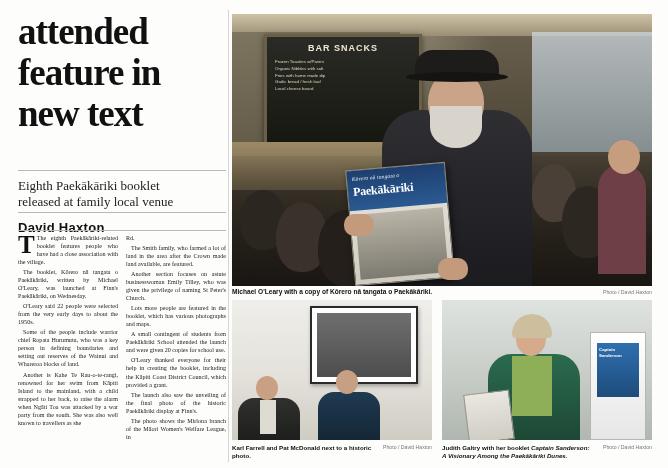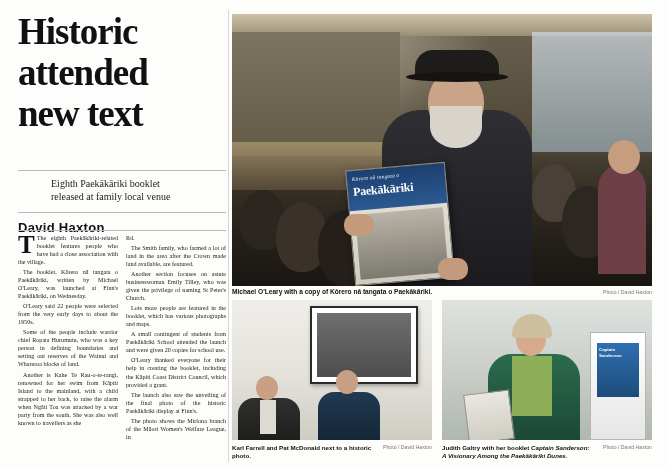--- a/index.html
+++ b/index.html
@@ -37,24 +37,23 @@
     letter-spacing: -1px;
     color: #111;
     margin-bottom: 6px;
   }
   .subhead {
     position: absolute;
     left: 18px;
     top: 178px;
     width: 208px;
     font-family: "Liberation Serif", serif;
-    font-size: 10px;
+    font-size: 13px;
     line-height: 1.25;
     color: #222;
-    margin-left: 33px;
   }
   .rule-thin {
     position: absolute;
     left: 18px;
     width: 208px;
     height: 1px;
     background: #b9b9b9;
   }
   .byline {
     position: absolute;
@@ -350,22 +349,22 @@
     height: 452px;
     background: #d5d5d5;
   }
 </style>
 </head>
 <body>
 
 <div id="page">
 
   <div class="headline">
-    <div class="headline-line">Historic</div>
     <div class="headline-line">attended</div>
+    <div class="headline-line">feature in</div>
     <div class="headline-line">new text</div>
   </div>
 
   <div class="rule-thin" style="top:170px;"></div>
 
   <div class="subhead">
     <div>Eighth Paekākāriki booklet</div>
     <div>released at family local venue</div>
   </div>
 
@@ -394,20 +393,30 @@
   </div>
 
   <div class="gutter"></div>
 
   <div class="photo-main">
     <div class="pm-bg"></div>
     <div class="pm-ceiling"></div>
     <div class="pm-wall-left"></div>
     <div class="pm-window"></div>
 
+    <div class="pm-board">
+      <div class="pm-board-title">BAR SNACKS</div>
+      <div class="pm-board-lines">
+        <div>Frozen Toasties w/Panini</div>
+        <div>Organic Nibbles with salt</div>
+        <div>Fries with home made dip</div>
+        <div>Garlic bread / fresh loaf</div>
+        <div>Local cheese board</div>
+      </div>
+    </div>
 
     <div class="pm-bar"></div>
     <div class="pm-crowd"></div>
 
     <div class="blob" style="left:8px;  top:176px; width:46px; height:60px; background:#2b2620;"></div>
     <div class="blob" style="left:44px; top:188px; width:52px; height:70px; background:#3a322a;"></div>
     <div class="blob" style="left:86px; top:196px; width:56px; height:76px; background:#241f1a;"></div>
     <div class="blob" style="left:300px;top:150px; width:44px; height:58px; background:#4a4038;"></div>
     <div class="blob" style="left:330px;top:172px; width:50px; height:72px; background:#2c2721;"></div>
     <div class="blob" style="left:366px;top:150px; width:48px; height:110px; background:#6e3f46; border-radius:24px 24px 0 0;"></div>

